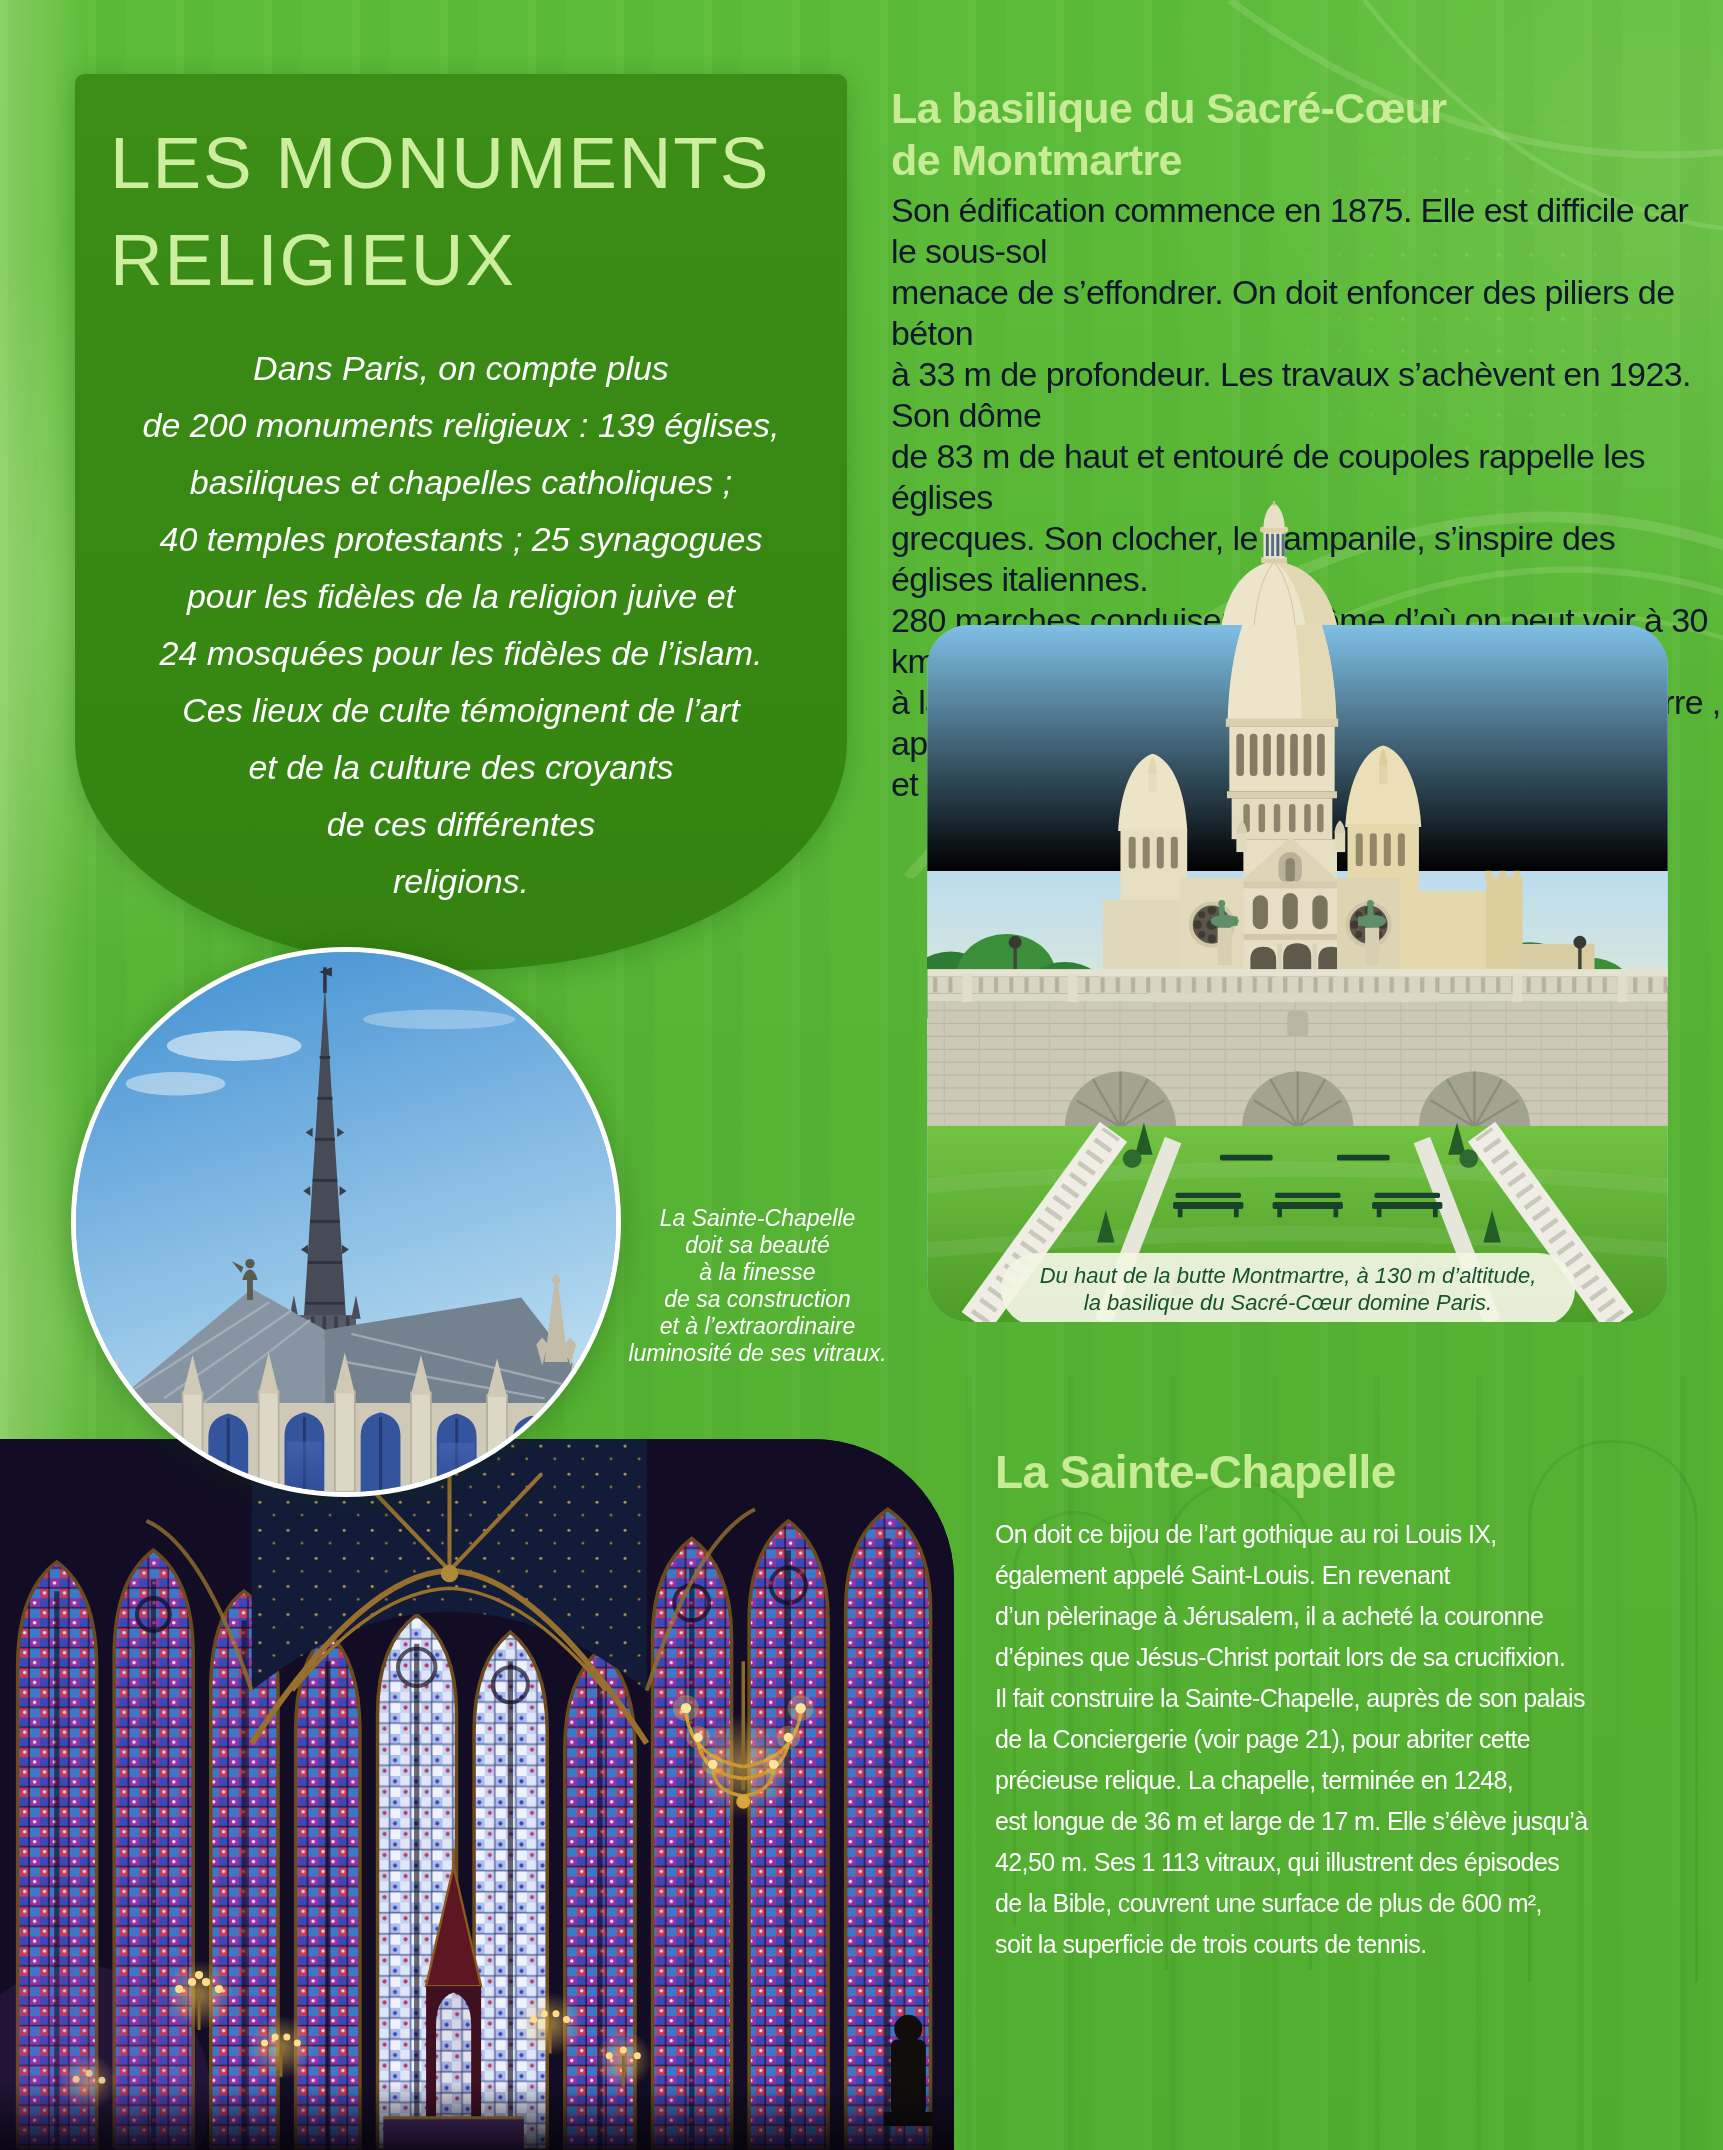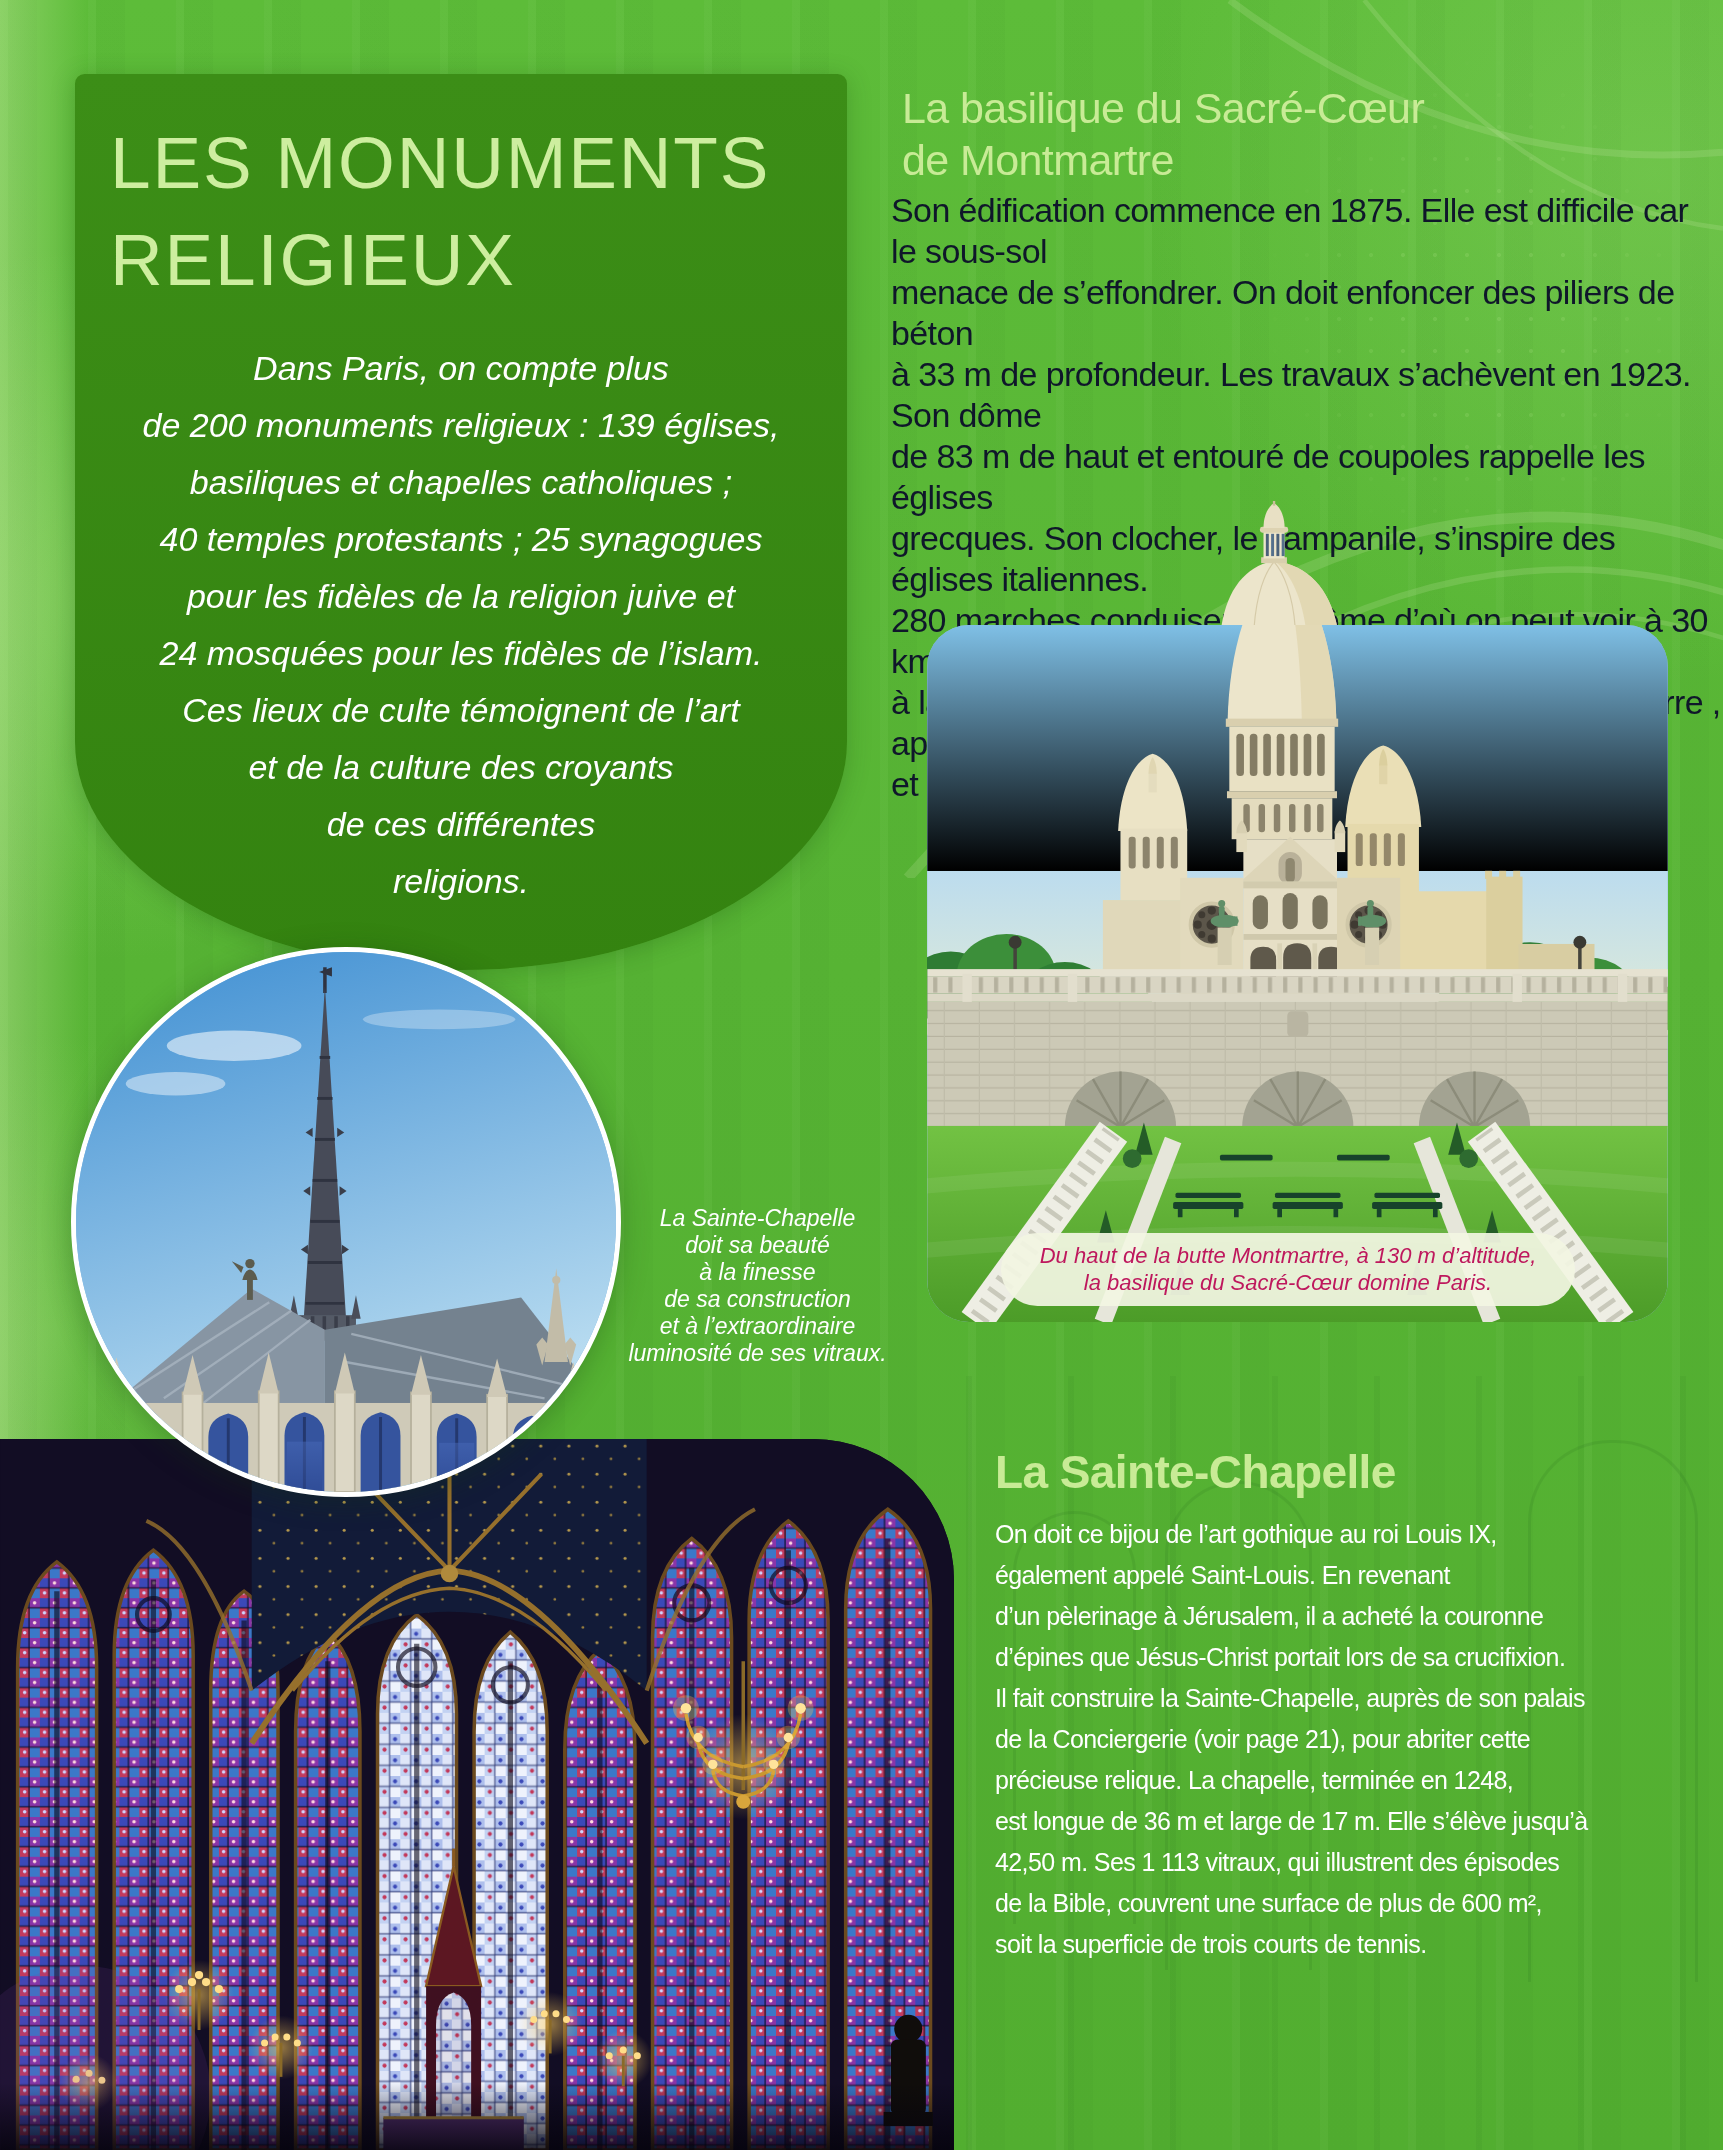--- a/index.html
+++ b/index.html
@@ -45,30 +45,30 @@
     border-radius:9.4px 9.4px 50% 50% / 9.4px 9.4px 228px 228px;
     box-shadow:0 3.5px 23.4px rgba(20,70,10,.25);
   }
   .panel-title{margin:40px 35px 0;white-space:pre-line;text-align:left;
     color:#cdee9f;font-size:73px;line-height:97px;letter-spacing:1.8px;font-weight:400;}
   .panel-intro{margin:32px 47px 0;white-space:pre-line;text-align:center;
     color:#ffffff;font-style:italic;font-size:34px;line-height:57px;}
 
   
   .sc-heading{position:absolute;left:891px;top:82px;white-space:pre-line;
-    color:#c8eb96;font-weight:normal;font-size:43px;line-height:52px;letter-spacing:-0.6px;margin-left:11px;}
+    color:#c8eb96;font-weight:bold;font-size:43px;line-height:52px;letter-spacing:-0.6px;}
   .sc-body{position:absolute;left:891px;top:190px;width:831px;white-space:pre-line;
     color:#0f172a;font-size:34px;line-height:41px;letter-spacing:-0.6px;}
 
   .photo-sc{position:absolute;left:927px;top:625px;width:741px;height:697px;
     border-radius:42px;overflow:hidden;background:#9cc8e4;z-index:3;
     box-shadow:inset 0 0 47px rgba(30,60,20,.12);}
-  .sc-caption{position:absolute;left:74px;top:608px;width:574px;box-sizing:border-box;
+  .sc-caption{position:absolute;left:74px;top:628px;width:574px;box-sizing:border-box;
     background:rgba(242,245,226,.93);border-radius:37px;padding:9.4px 23.4px;
-    color:#be185d;font-style:italic;font-size:22px;line-height:27px;text-align:center;white-space:pre-line;}
+    color:#14532d;font-style:italic;font-size:22px;line-height:27px;text-align:center;white-space:pre-line;}
   .sc-dometop{position:absolute;left:1213px;top:501px;width:135px;height:126px;z-index:2;}
 
   
   .photo-circle{position:absolute;left:71px;top:947px;width:550px;height:550px;box-sizing:border-box;
     border:5.3px solid #ffffff;border-radius:50%;overflow:hidden;z-index:5;background:#7fb7e2;
     box-shadow:0 4.7px 29px rgba(20,60,15,.30);}
   .circle-caption{position:absolute;left:620px;top:1205px;width:275px;z-index:6;
     color:#ffffff;font-style:italic;font-size:23px;line-height:27px;text-align:center;white-space:pre-line;}
 
   

